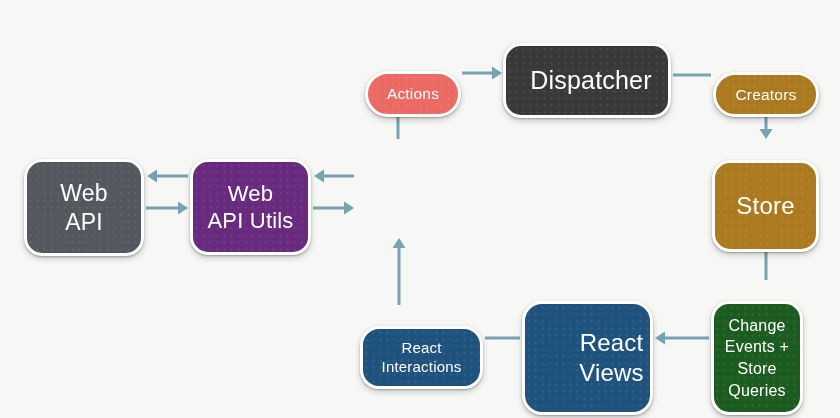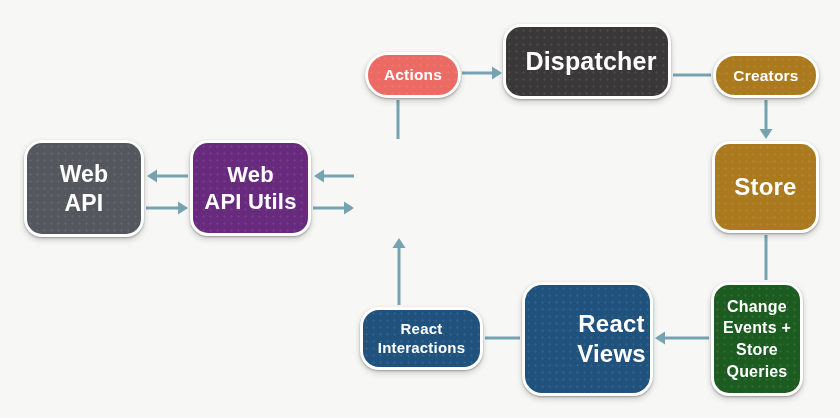--- a/index.html
+++ b/index.html
@@ -16,28 +16,29 @@
   #edges{
     position:absolute;left:0;top:0;width:840px;height:418px;
     pointer-events:none;
   }
   .node{
     position:absolute;
     box-sizing:border-box;
     display:flex;align-items:center;justify-content:center;
     text-align:center;
     color:#fff;
-    font-weight:700;
+    font-weight:400;
     border:3px solid #ffffff;
     box-shadow:0 1px 2px rgba(0,0,0,0.28), 0 3px 6px rgba(0,0,0,0.18);
     white-space:pre-line;
     line-height:1.25;
     letter-spacing:0.2px;
     background-image:radial-gradient(rgba(255,255,255,0.07) 1px, transparent 1.4px);
     background-size:7px 7px;
+    margin-top:19px;
   }
   
   .n-web-api          {left:24px;  top:140px; width:120px; height:97px;  border-radius:18px; font-size:23px;}
   .n-web-api-utils    {left:190px; top:140px; width:121px; height:96px;  border-radius:18px; font-size:22px;}
   .n-action-creators  {left:356px; top:141px; width:127px; height:95px;  border-radius:18px; font-size:23px;}
   .n-actions          {left:365px; top:52px;  width:96px;  height:46px;  border-radius:23px; font-size:15.5px;}
   .n-dispatcher       {left:503px; top:24px;  width:168px; height:75px;  border-radius:18px; font-size:25px;}
   .n-callbacks        {left:713px; top:53px;  width:106px; height:45px;  border-radius:22px; font-size:15.5px;}
   .n-store            {left:712px; top:141px; width:107px; height:92px;  border-radius:18px; font-size:24px;}
   .n-change-events    {left:711px; top:282px; width:92px; height:114px; border-radius:18px; font-size:16px; line-height:1.35;}

